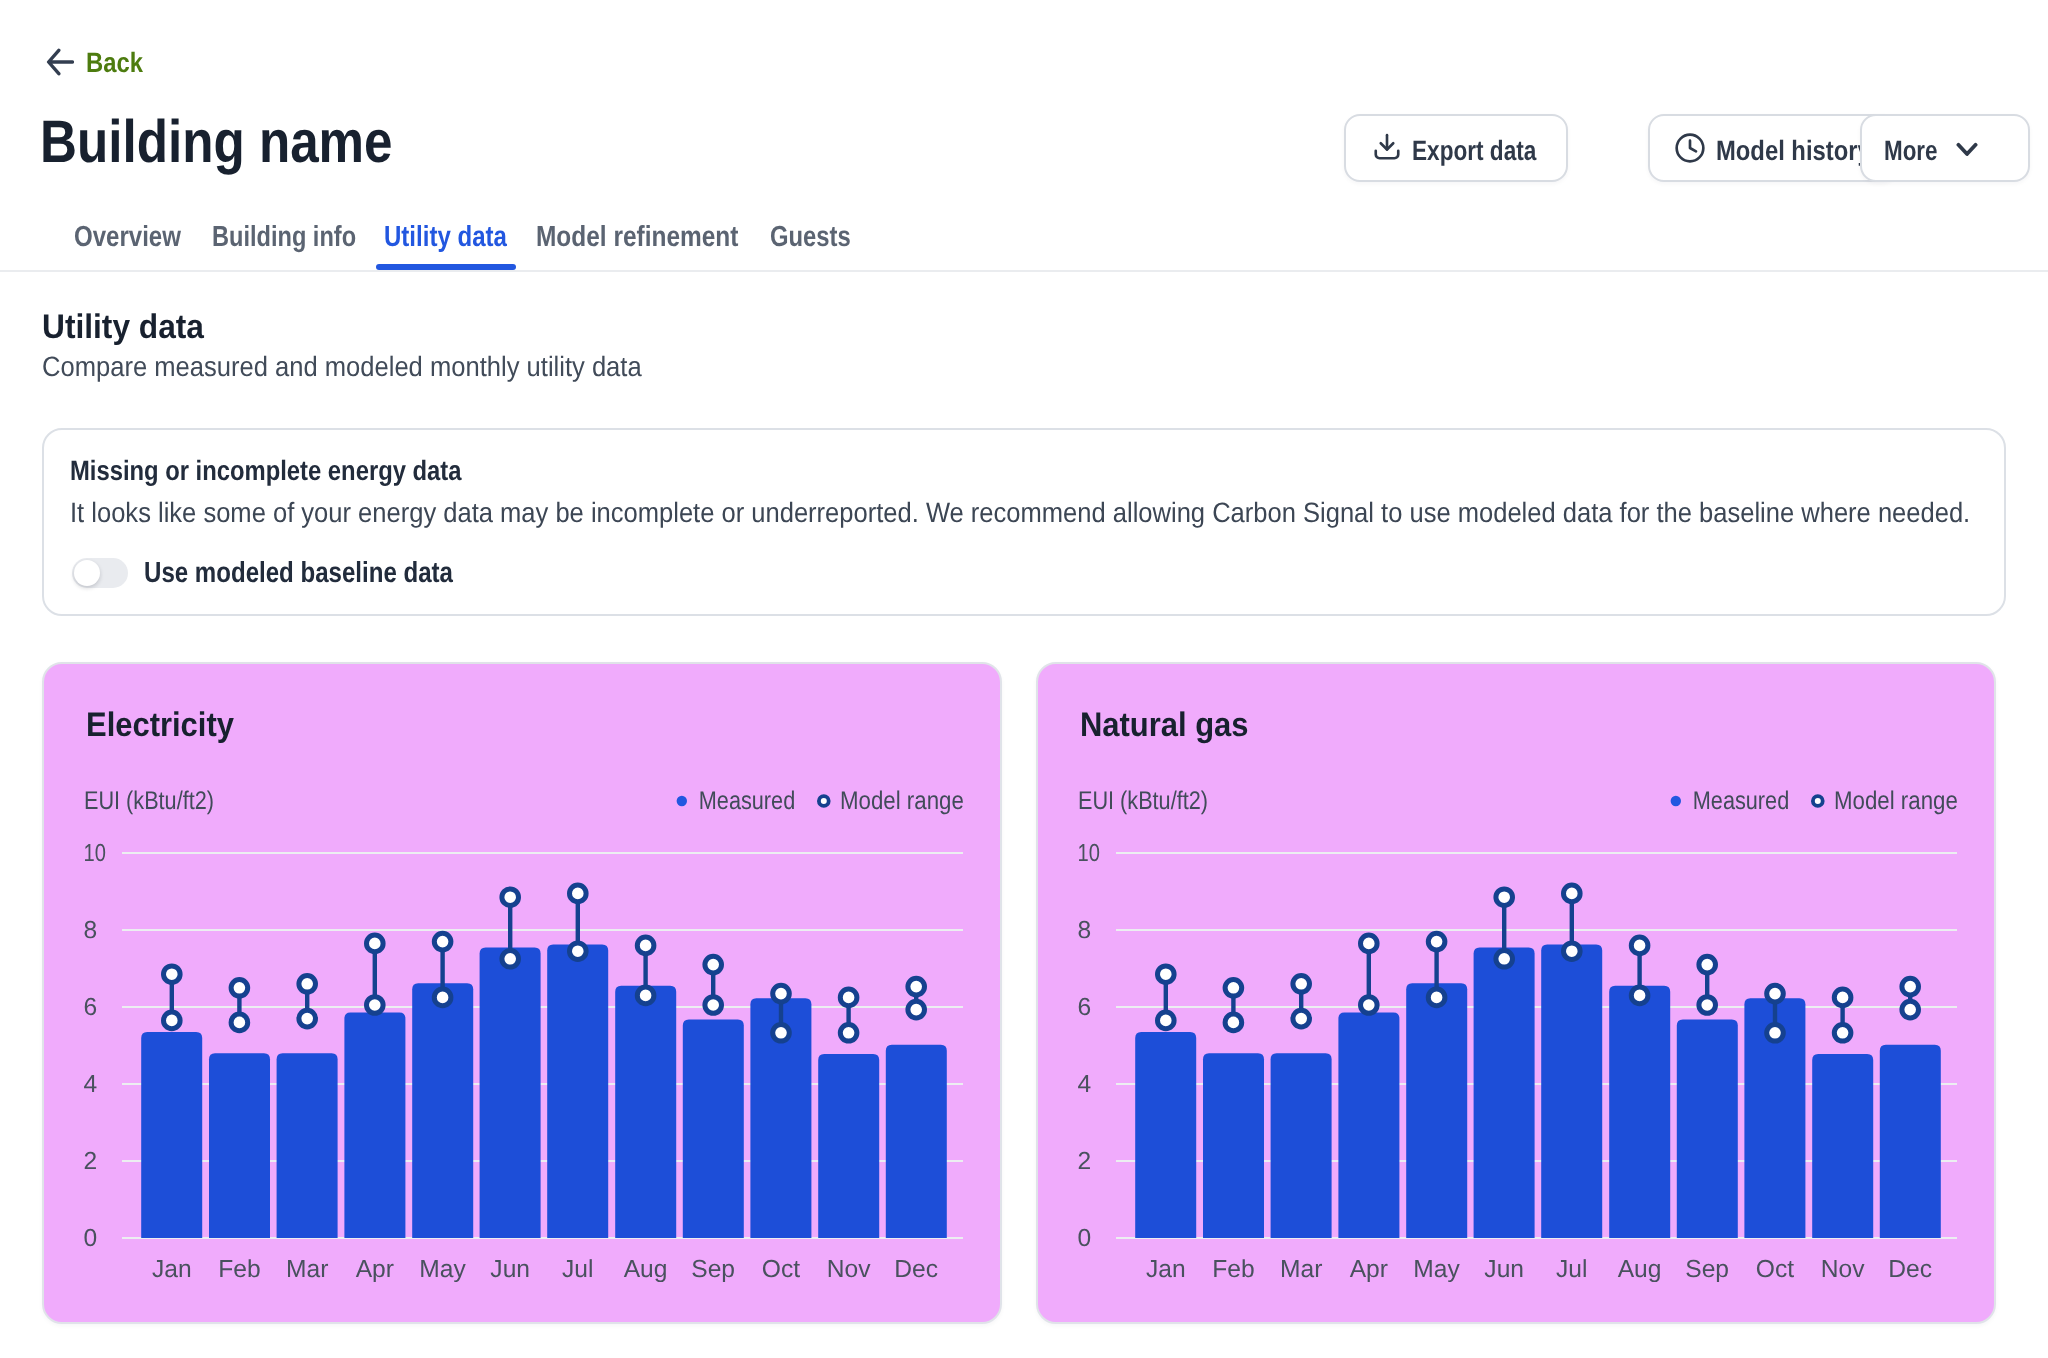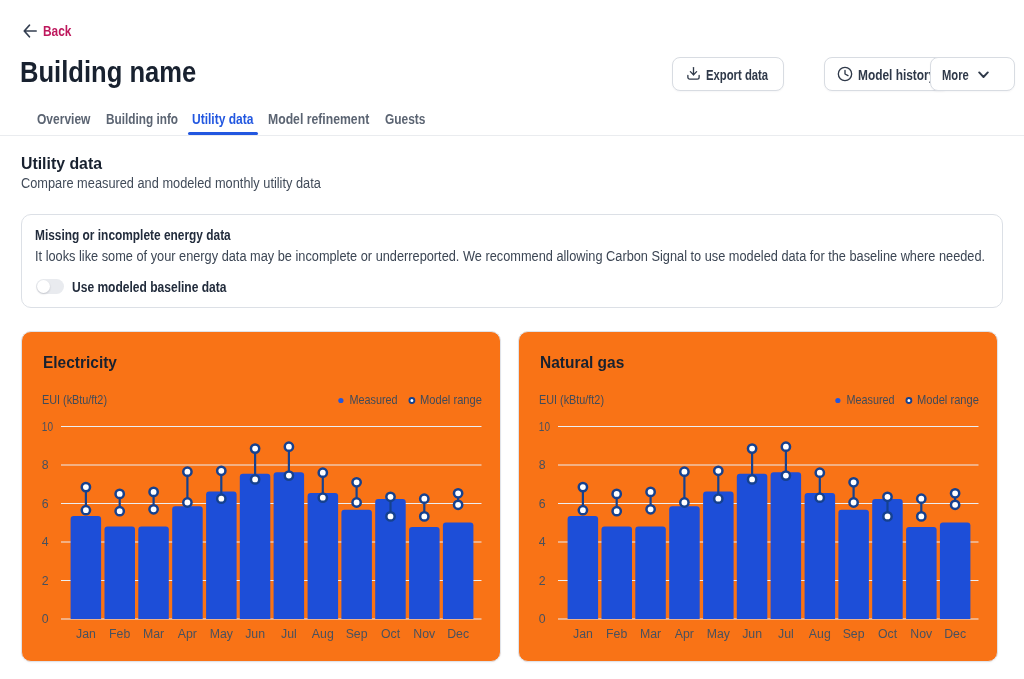--- a/index.html
+++ b/index.html
@@ -1,34 +1,34 @@
 <!DOCTYPE html>
 <html><head>
 <meta charset="utf-8">
 <style>
 * { margin:0; padding:0; box-sizing:border-box; }
 html,body { width:1024px; height:679px; background:#fff; font-family:"Liberation Sans", sans-serif; position:relative; overflow:hidden; }
 .sx { display:inline-block; transform-origin:0 50%; white-space:nowrap; }
-.back { position:absolute; left:23px; top:22.5px; display:flex; align-items:center; color:#be185d; font-size:14px; font-weight:700; }
+.back { position:absolute; left:23px; top:22.5px; display:flex; align-items:center; color:#4d7c0f; font-size:14px; font-weight:700; }
 .back svg { margin-right:6px; }
 h1 { position:absolute; left:19.7px; top:55px; font-size:30px; font-weight:700; color:#18212f; white-space:nowrap; transform:scaleX(0.853); transform-origin:0 0; }
 .btn { position:absolute; top:57px; height:34px; border:1px solid #d8dce2; border-radius:8px; background:#fff; color:#2f3949; font-size:14px; font-weight:700; box-shadow:0 1px 2px rgba(16,24,40,.04); }
 .btn > * { position:absolute; }
 .tabwrap { position:absolute; left:12px; top:104px; width:1024px; height:31px; }
 .tab { position:absolute; top:7px; font-size:14.5px; font-weight:700; color:#5b6472; white-space:nowrap; transform-origin:0 50%; }
 .underline { position:absolute; left:176px; top:27.8px; width:69.6px; height:3px; background:#2257e0; border-radius:2px; }
 .rule { position:absolute; left:0; right:0; top:134.8px; height:1.4px; background:#eaecef; }
 h2 { position:absolute; left:21px; top:153.5px; font-size:17px; font-weight:700; color:#18212f; white-space:nowrap; transform:scaleX(0.932); transform-origin:0 50%; }
 .sub { position:absolute; left:21px; top:174.5px; font-size:14px; color:#414b59; white-space:nowrap; transform:scaleX(0.913); transform-origin:0 50%; }
 .alert { position:absolute; left:21px; top:213.5px; width:982px; height:94px; border:1px solid #dce0e6; border-radius:10px; background:#fff; }
 .toggle { position:absolute; left:35.5px; top:278.5px; width:28.8px; height:15.8px; border-radius:9px; background:#e9ebef; }
 .toggle::after { content:""; position:absolute; left:1.5px; top:1.4px; width:13px; height:13px; border-radius:50%; background:#fff; box-shadow:0 1px 2px rgba(16,24,40,.18); }
 .tlbl { position:absolute; left:72px; top:279px; font-size:14.5px; font-weight:700; color:#222c3c; white-space:nowrap; transform:scaleX(0.83); transform-origin:0 50%; }
 .alert .t1, .alert .t2, .toggle, .tlbl { }
-.card { position:absolute; top:331px; width:480px; height:331px; border:1px solid #e0e3e9; border-radius:10px; background:#f97316; box-shadow:0 1px 2px rgba(16,24,40,.04); }
+.card { position:absolute; top:331px; width:480px; height:331px; border:1px solid #e0e3e9; border-radius:10px; background:#f0abfc; box-shadow:0 1px 2px rgba(16,24,40,.04); }
 .card h3 { position:absolute; left:20.5px; top:21px; font-size:17px; font-weight:700; color:#18212f; white-space:nowrap; transform:scaleX(0.91); transform-origin:0 50%; }
 </style>
 </head>
 <body>
 <div class="back">
 <svg width="14" height="14" viewBox="0 0 14 14" fill="none">
       <path d="M6.4 1.2 L1.3 7 L6.4 12.8 M1.6 7 H13.2" stroke="#333e50" stroke-width="1.7" stroke-linecap="round" stroke-linejoin="round"></path>
     </svg>
 <span class="sx" style="transform:scaleX(0.85)">Back</span>
 </div>

